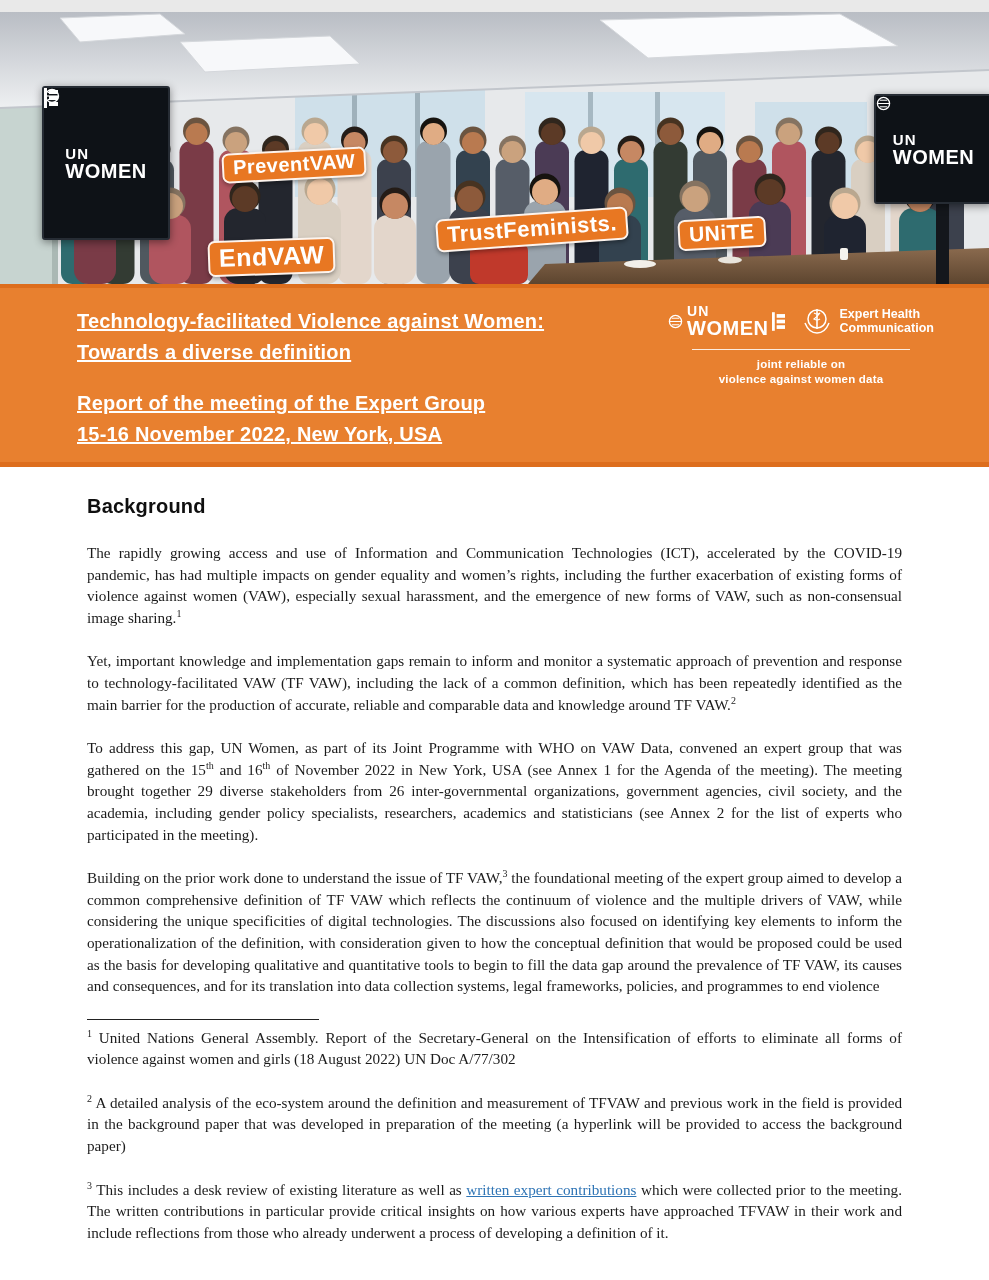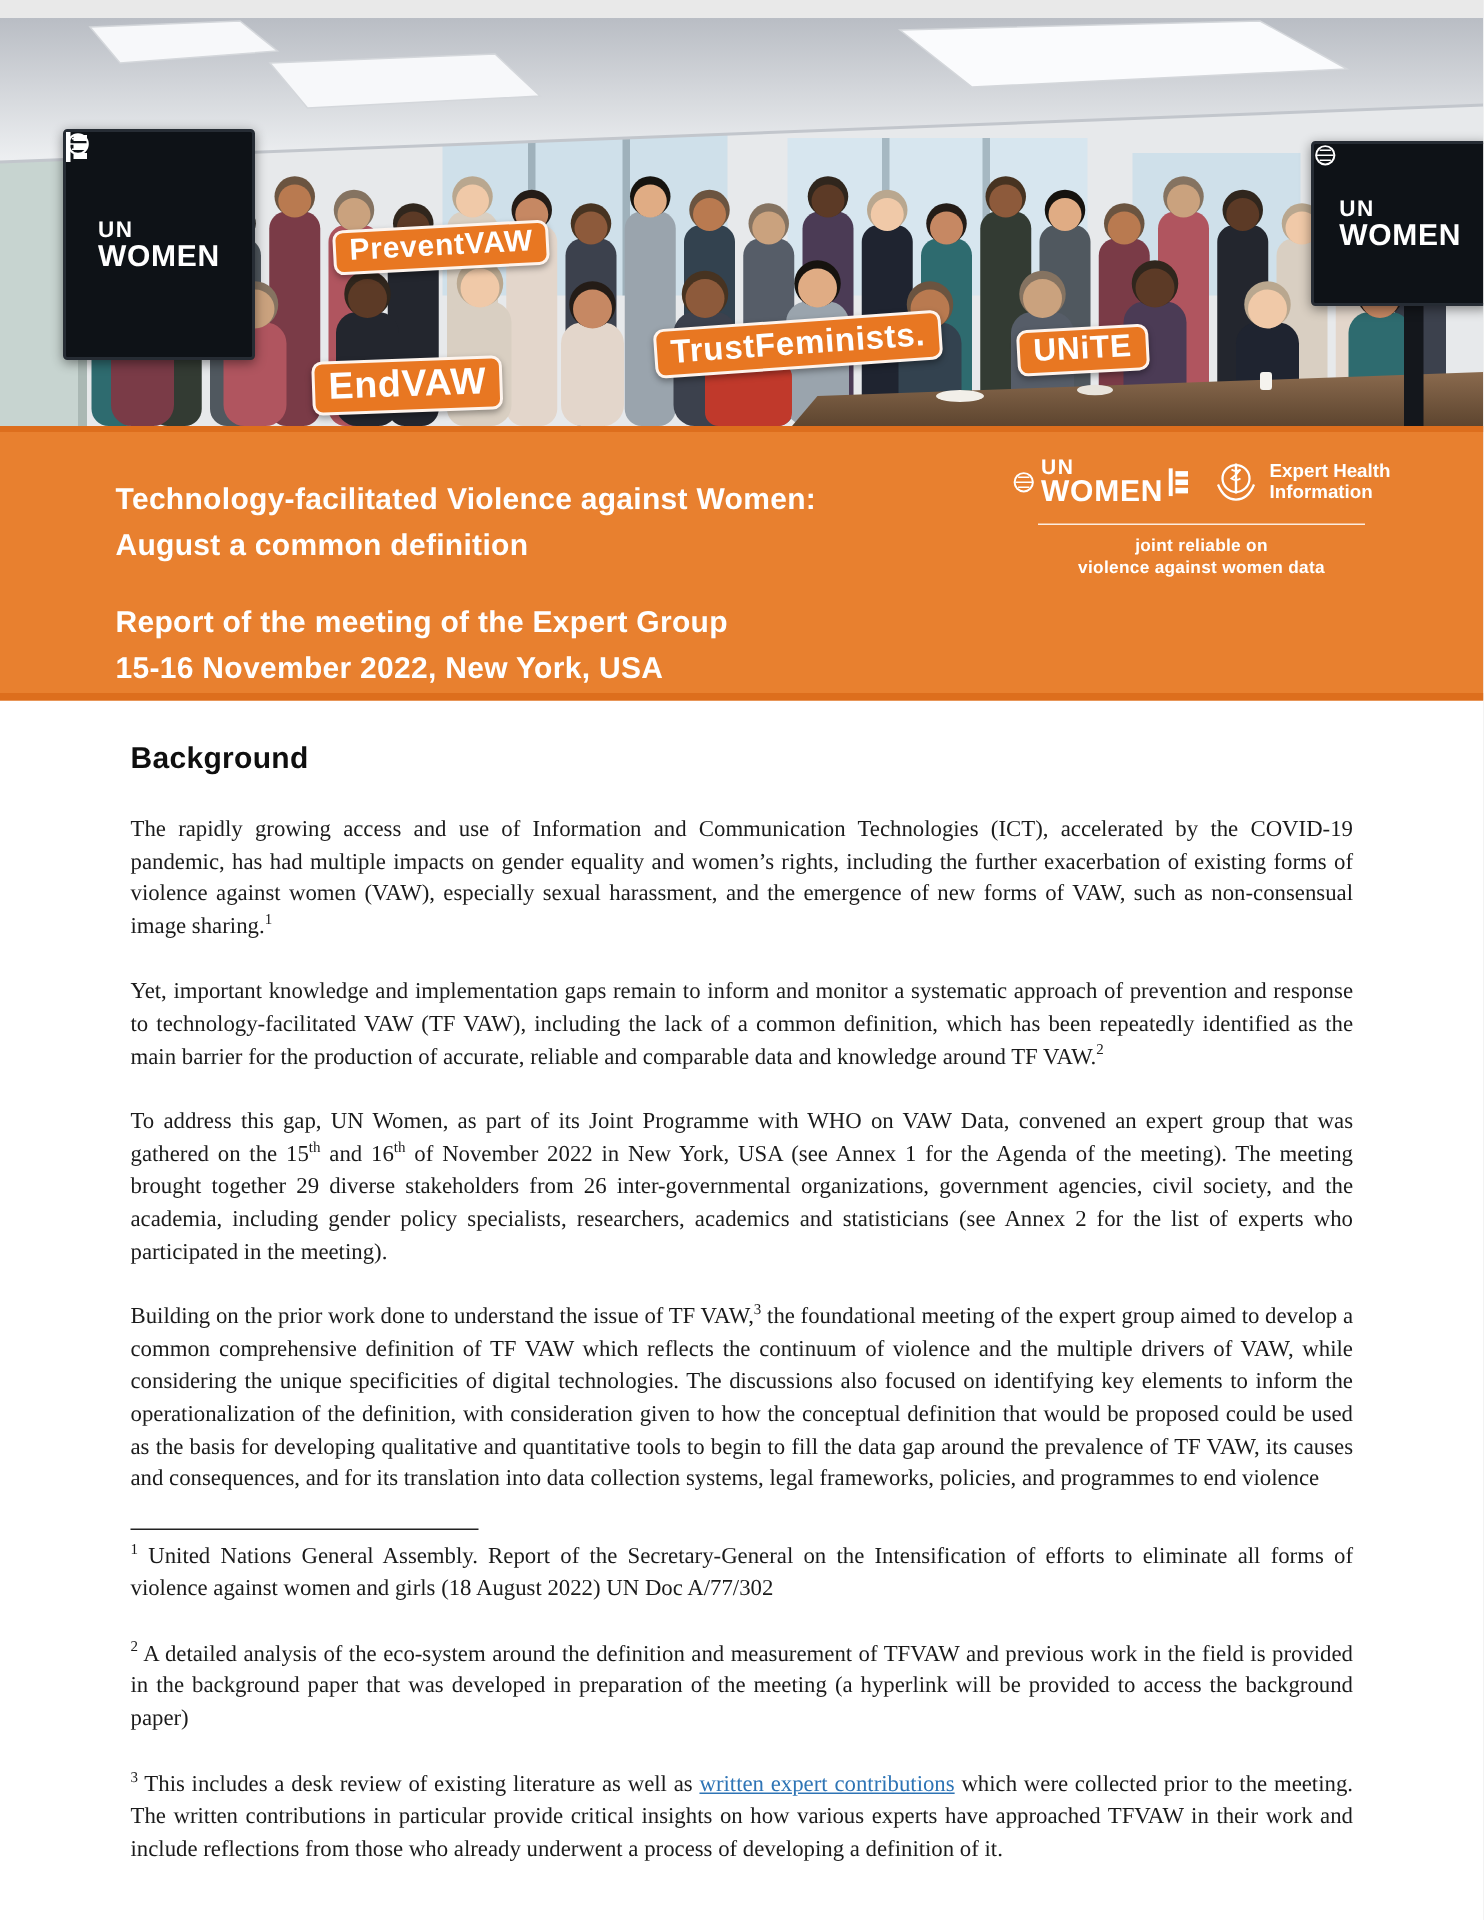--- a/index.html
+++ b/index.html
@@ -34,21 +34,21 @@
   .sign-end{left:208px;top:227px;font-size:25px;transform:rotate(-2deg);}
   .sign-trust{left:436px;top:201px;font-size:22px;transform:rotate(-4deg);}
   .sign-unite{left:678px;top:206px;font-size:21px;transform:rotate(-3deg);}
 
   
   .banner{
     width:989px;height:183px;box-sizing:border-box;background:#e8802f;
     border-top:4px solid #dd6e1d;border-bottom:5px solid #dd6e1d;
     display:flex;color:#fff;
   }
-  .banner-titles{flex:1;padding:30px 0 0 77px;}
+  .banner-titles{flex:1;padding:18px 0 0 77px;text-decoration:underline;}
   .banner-titles .tline{font-size:20px;font-weight:bold;line-height:31px;letter-spacing:.2px;}
   .banner-titles .tgap{height:20px;}
   .banner-logos{width:280px;padding:16px 48px 0 0;display:flex;flex-direction:column;align-items:center;}
   .logo-row{display:flex;align-items:center;gap:16px;}
   .banner .unw-un{font-size:14px;}
   .banner .unw-women{font-size:20px;}
   .who-logo{display:flex;align-items:center;gap:6px;}
   .who-text{font-size:12.5px;font-weight:bold;line-height:14px;}
   .logo-divider{width:218px;height:1px;background:rgba(255,255,255,.85);margin:11px 0 7px;}
   .joint-programme{font-size:11.5px;font-weight:bold;line-height:15px;text-align:center;letter-spacing:.2px;}
@@ -260,21 +260,21 @@
 
     <div class="sign sign-prevent">PreventVAW</div>
     <div class="sign sign-end">EndVAW</div>
     <div class="sign sign-trust">TrustFeminists.</div>
     <div class="sign sign-unite">UNiTE</div>
   </div>
 
   <div class="banner">
     <div class="banner-titles">
       <div class="tline">Technology-facilitated Violence against Women:</div>
-      <div class="tline">August a common definition</div>
+      <div class="tline">Towards a diverse definition</div>
       <div class="tgap"></div>
       <div class="tline">Report of the meeting of the Expert Group</div>
       <div class="tline">15-16 November 2022, New York, USA</div>
     </div>
     <div class="banner-logos">
       <div class="logo-row">
         <div class="unw">
           <svg width="15" height="15" viewBox="0 0 16 16">
             <circle cx="8" cy="8" r="6.5" fill="none" stroke="#fff" stroke-width="1.4"></circle>
             <line x1="2" y1="8" x2="14" y2="8" stroke="#fff" stroke-width="1.1"></line>
@@ -294,21 +294,21 @@
         </div>
         <div class="who-logo">
           <svg width="32" height="32" viewBox="0 0 32 32">
             <circle cx="16" cy="14" r="9" fill="none" stroke="#fff" stroke-width="1.5"></circle>
             <line x1="16" y1="4" x2="16" y2="24" stroke="#fff" stroke-width="1.6"></line>
             <path d="M13,8 q3,2 6,0 q-3,4 -6,6 q3,2 6,0" fill="none" stroke="#fff" stroke-width="1.2"></path>
             <path d="M4,18 q4,10 12,10 q8,0 12,-10" fill="none" stroke="#fff" stroke-width="1.5"></path>
           </svg>
           <div class="who-text">
             <div>Expert Health</div>
-            <div>Information</div>
+            <div>Communication</div>
           </div>
         </div>
       </div>
       <div class="logo-divider"></div>
       <div class="joint-programme">
         <div>joint reliable on</div>
         <div>violence against women data</div>
       </div>
     </div>
   </div>

